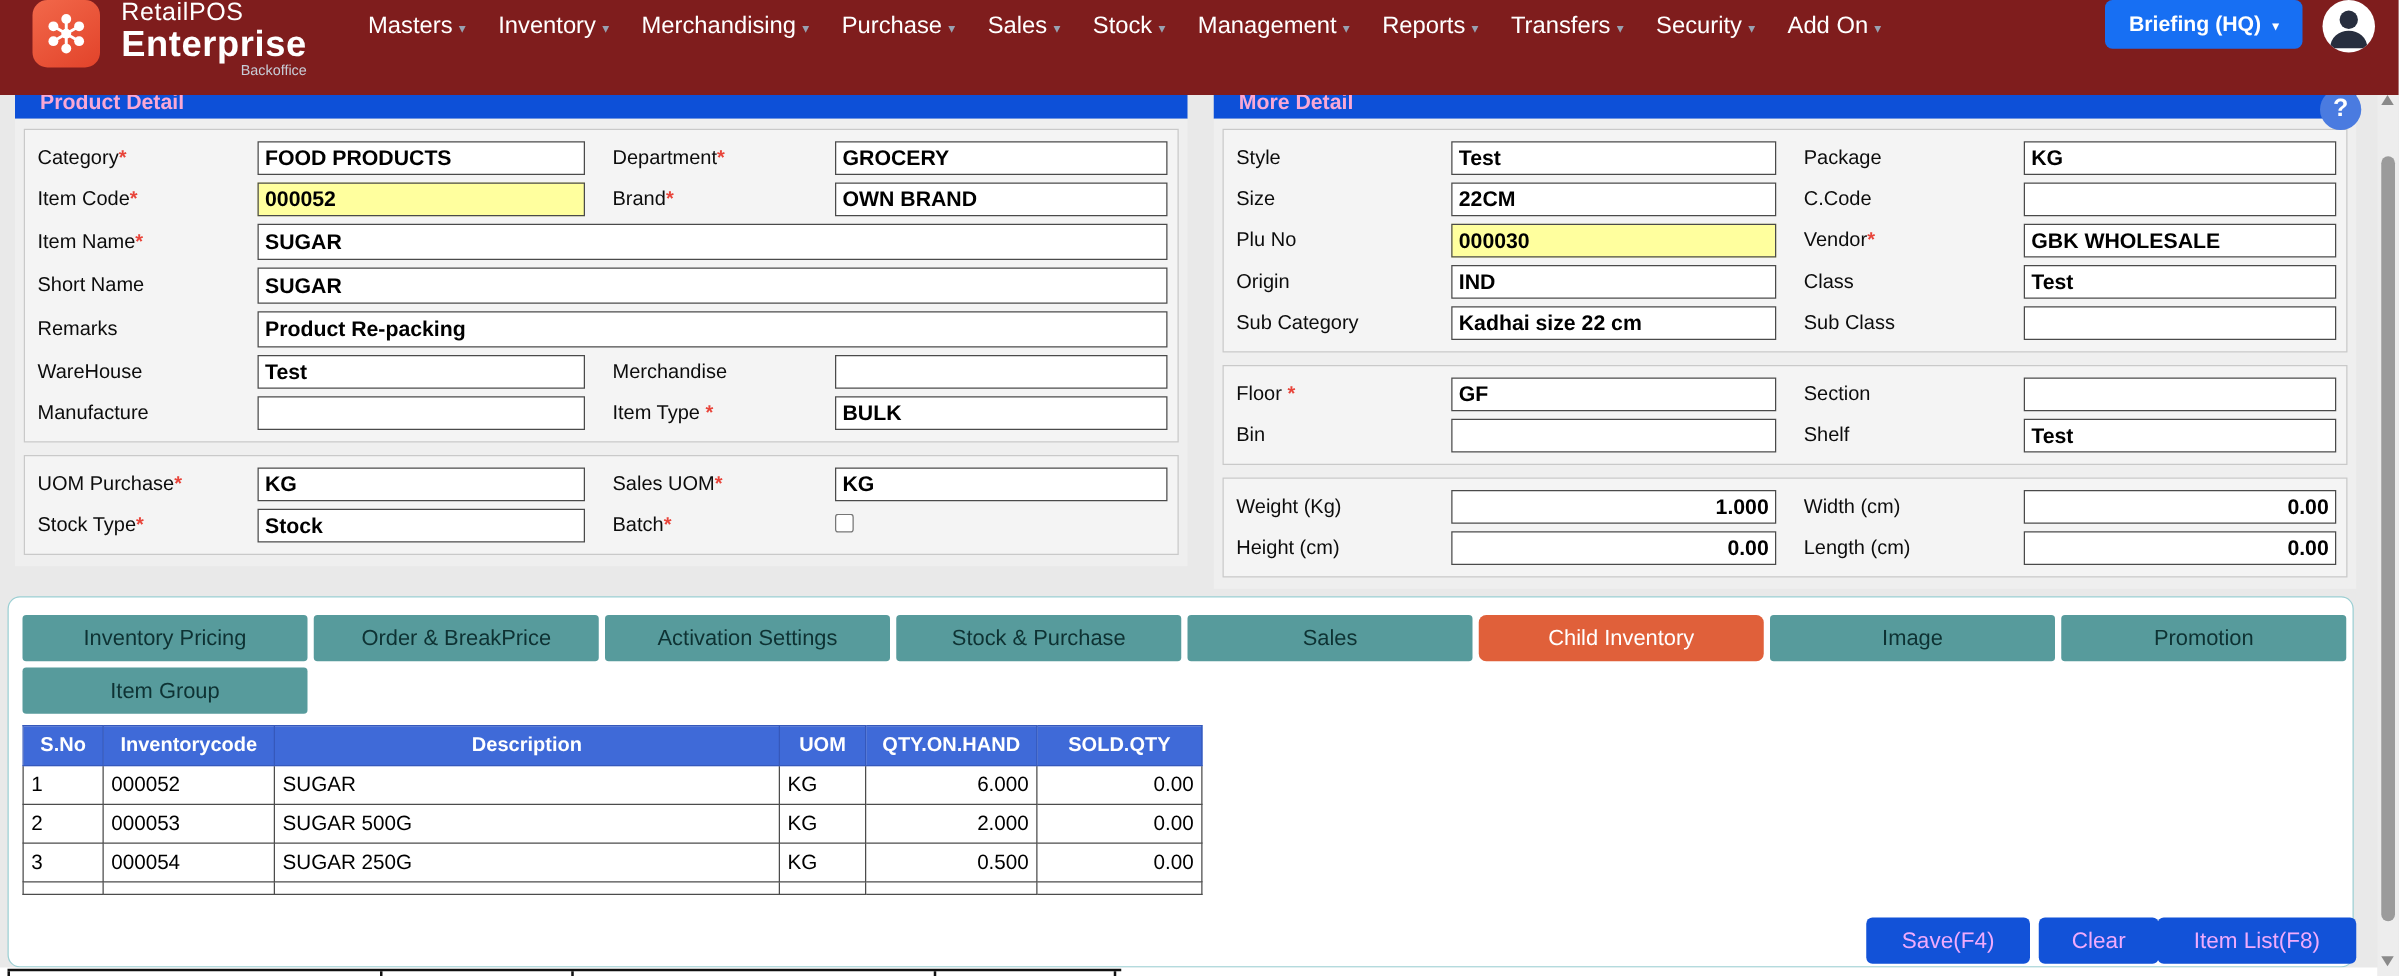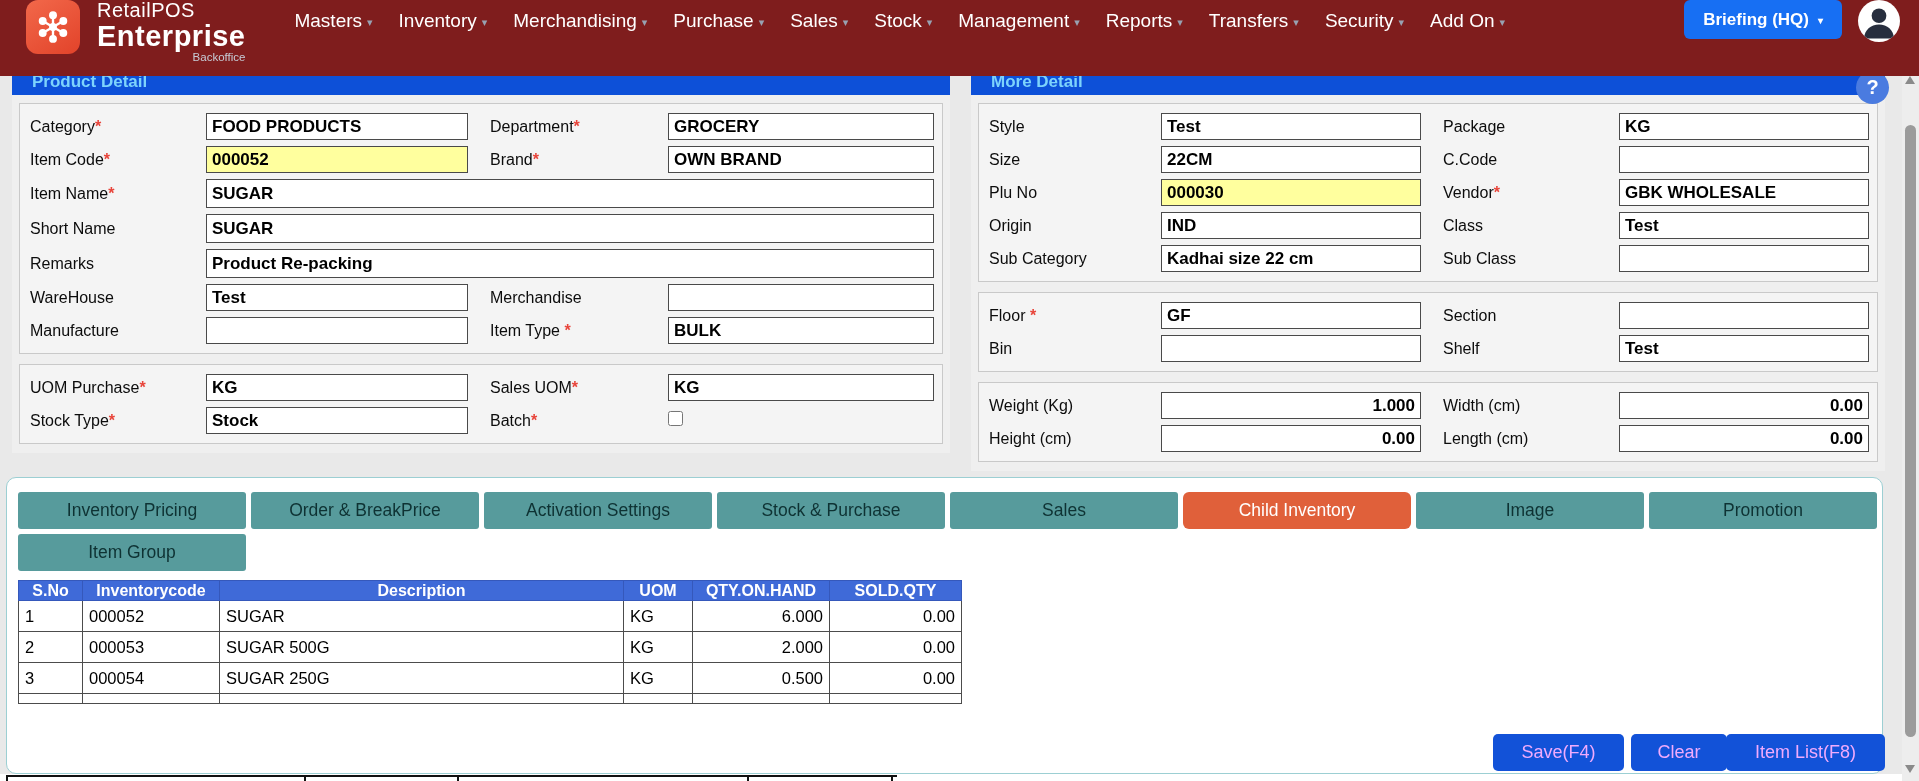--- a/index.html
+++ b/index.html
@@ -17,21 +17,21 @@
   .nav-item { color:#fff; font-size:19px; padding:10px 13px; display:flex; align-items:center; cursor:pointer; white-space:nowrap; }
   .nav-item .caret { font-size:11px; color:#98a1b1; margin-left:5px; margin-top:3px; }
   .briefing { margin-left:auto; background:#176ff3; color:#fff; font-weight:bold; font-size:17px; height:39px; padding:0 19px; border-radius:6px; display:flex; align-items:center; cursor:pointer; }
   .briefing .bcaret { font-size:10px; margin-left:9px; margin-top:2px; }
   .avatar { width:42px; height:42px; background:#fff; border-radius:50%; margin:0 19px 0 16px; display:flex; align-items:center; justify-content:center; overflow:hidden; cursor:pointer; }
 
   
   .panel { position:absolute; top:68px; }
   .panel.pd { left:12px; width:938px; }
   .panel.md { left:971px; width:914px; }
-  .phead { height:27px; background:#0d50d8; color:#7dd3fc; font-weight:bold; font-size:17px; line-height:27px; padding-left:20px; }
+  .phead { height:27px; background:#0d50d8; color:#f9a8d4; font-weight:bold; font-size:17px; line-height:27px; padding-left:20px; }
   .pbody { background:#efefef; padding:8px 7px 9px 7px; }
   .box { border:1px solid #c9c9c9; background:#f4f4f4; padding:9px 10px; }
   .box + .box { margin-top:10px; }
   .grid-pd { display:grid; grid-template-columns:176px 262px 200px 266px; row-gap:6px; align-items:center; }
   .grid-md { display:grid; grid-template-columns:172px 260px 198px 250px; row-gap:6px; align-items:center; }
   .flabel { font-size:16px; color:#0c0c0c; white-space:nowrap; }
   .l2 { padding-left:22px; }
   .req { color:#e8443a; font-weight:bold; }
   .fin { height:27px; border:1px solid #4a4a4a; background:#fff; font-family:"Liberation Sans",sans-serif; font-weight:bold; font-size:17px; color:#000; padding:0 5px; width:100%; }
   .fin.full { grid-column:2/5; height:29px; }
@@ -39,21 +39,21 @@
   .fin.num { text-align:right; }
   .cb { width:15px; height:15px; accent-color:#fff; }
   .helpdot { position:absolute; right:-4px; top:3px; width:33px; height:33px; border-radius:50%; background:#4a7be0; color:#fff; font-weight:bold; font-size:20px; display:flex; align-items:center; justify-content:center; z-index:3; cursor:pointer; }
 
   
   .tabzone { position:absolute; left:6px; top:477px; width:1877px; height:297px; background:#fff; border:1px solid #9ccfd3; border-radius:10px; padding:14px 0 0 11px; }
   .tabrow { display:flex; gap:5px; margin-bottom:5px; }
   .tab { width:228px; height:37px; background:#579b9c; color:#0e3233; font-size:17.5px; display:flex; align-items:center; justify-content:center; border-radius:3px; cursor:pointer; white-space:nowrap; }
   .tab.active { background:#e0603a; color:#ffffff; border-radius:6px; }
   table.grid { border-collapse:collapse; margin-top:9px; background:#fff; }
-  table.grid th { background:#3f6ad8; color:#fff; font-weight:600; font-size:16px; height:20px; border:1px solid #3558bb; text-align:center; }
+  table.grid th { background:#3f6ad8; color:#fff; font-weight:600; font-size:16px; height:32px; border:1px solid #3558bb; text-align:center; }
   table.grid td { border:1px solid #4c4c4c; height:31px; font-size:16.5px; color:#000; padding:0 6px; background:#fff; text-align:left; }
   table.grid td.r { text-align:right; }
   table.grid tr.emptyrow td { height:10px; }
 
   
   .btn { position:absolute; top:734px; height:37px; background:#1252d8; color:#f0abfc; font-size:18px; font-family:"Liberation Sans",sans-serif; border:none; border-radius:5px; cursor:pointer; }
   .btn.save { left:1493px; width:131px; }
   .btn.clear { left:1631px; width:96px; }
   .btn.itemlist { left:1726px; width:159px; }
 

